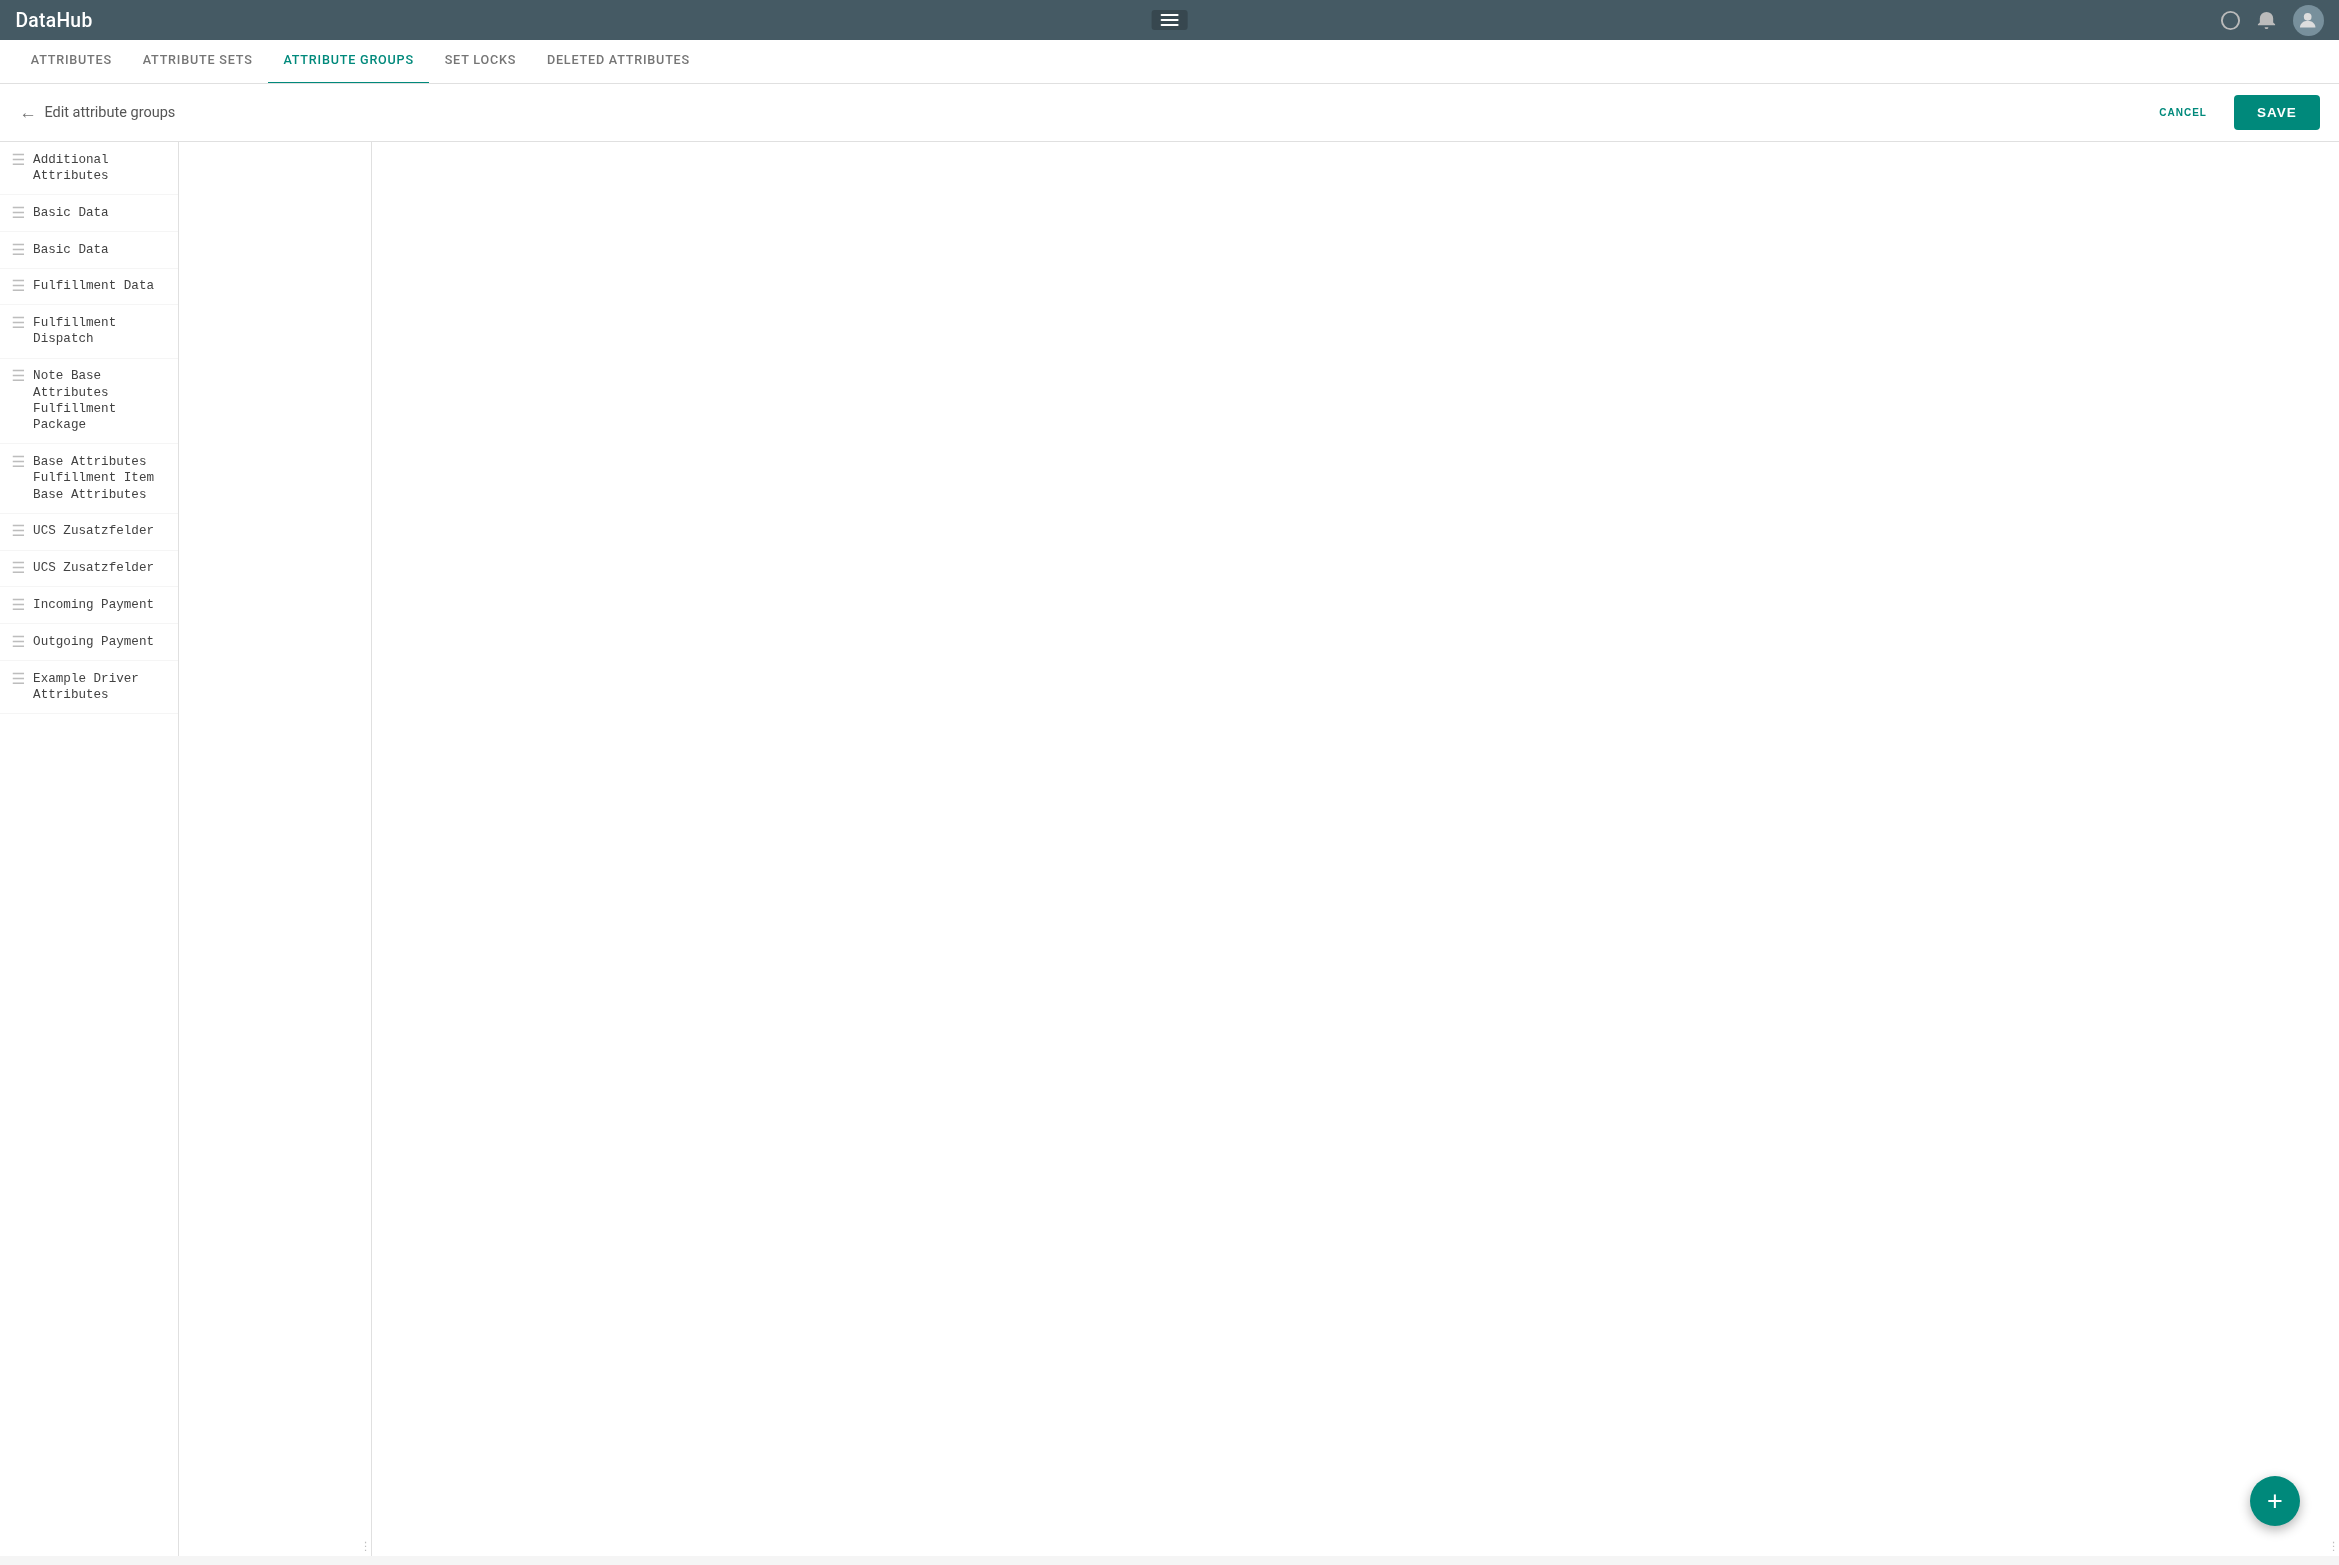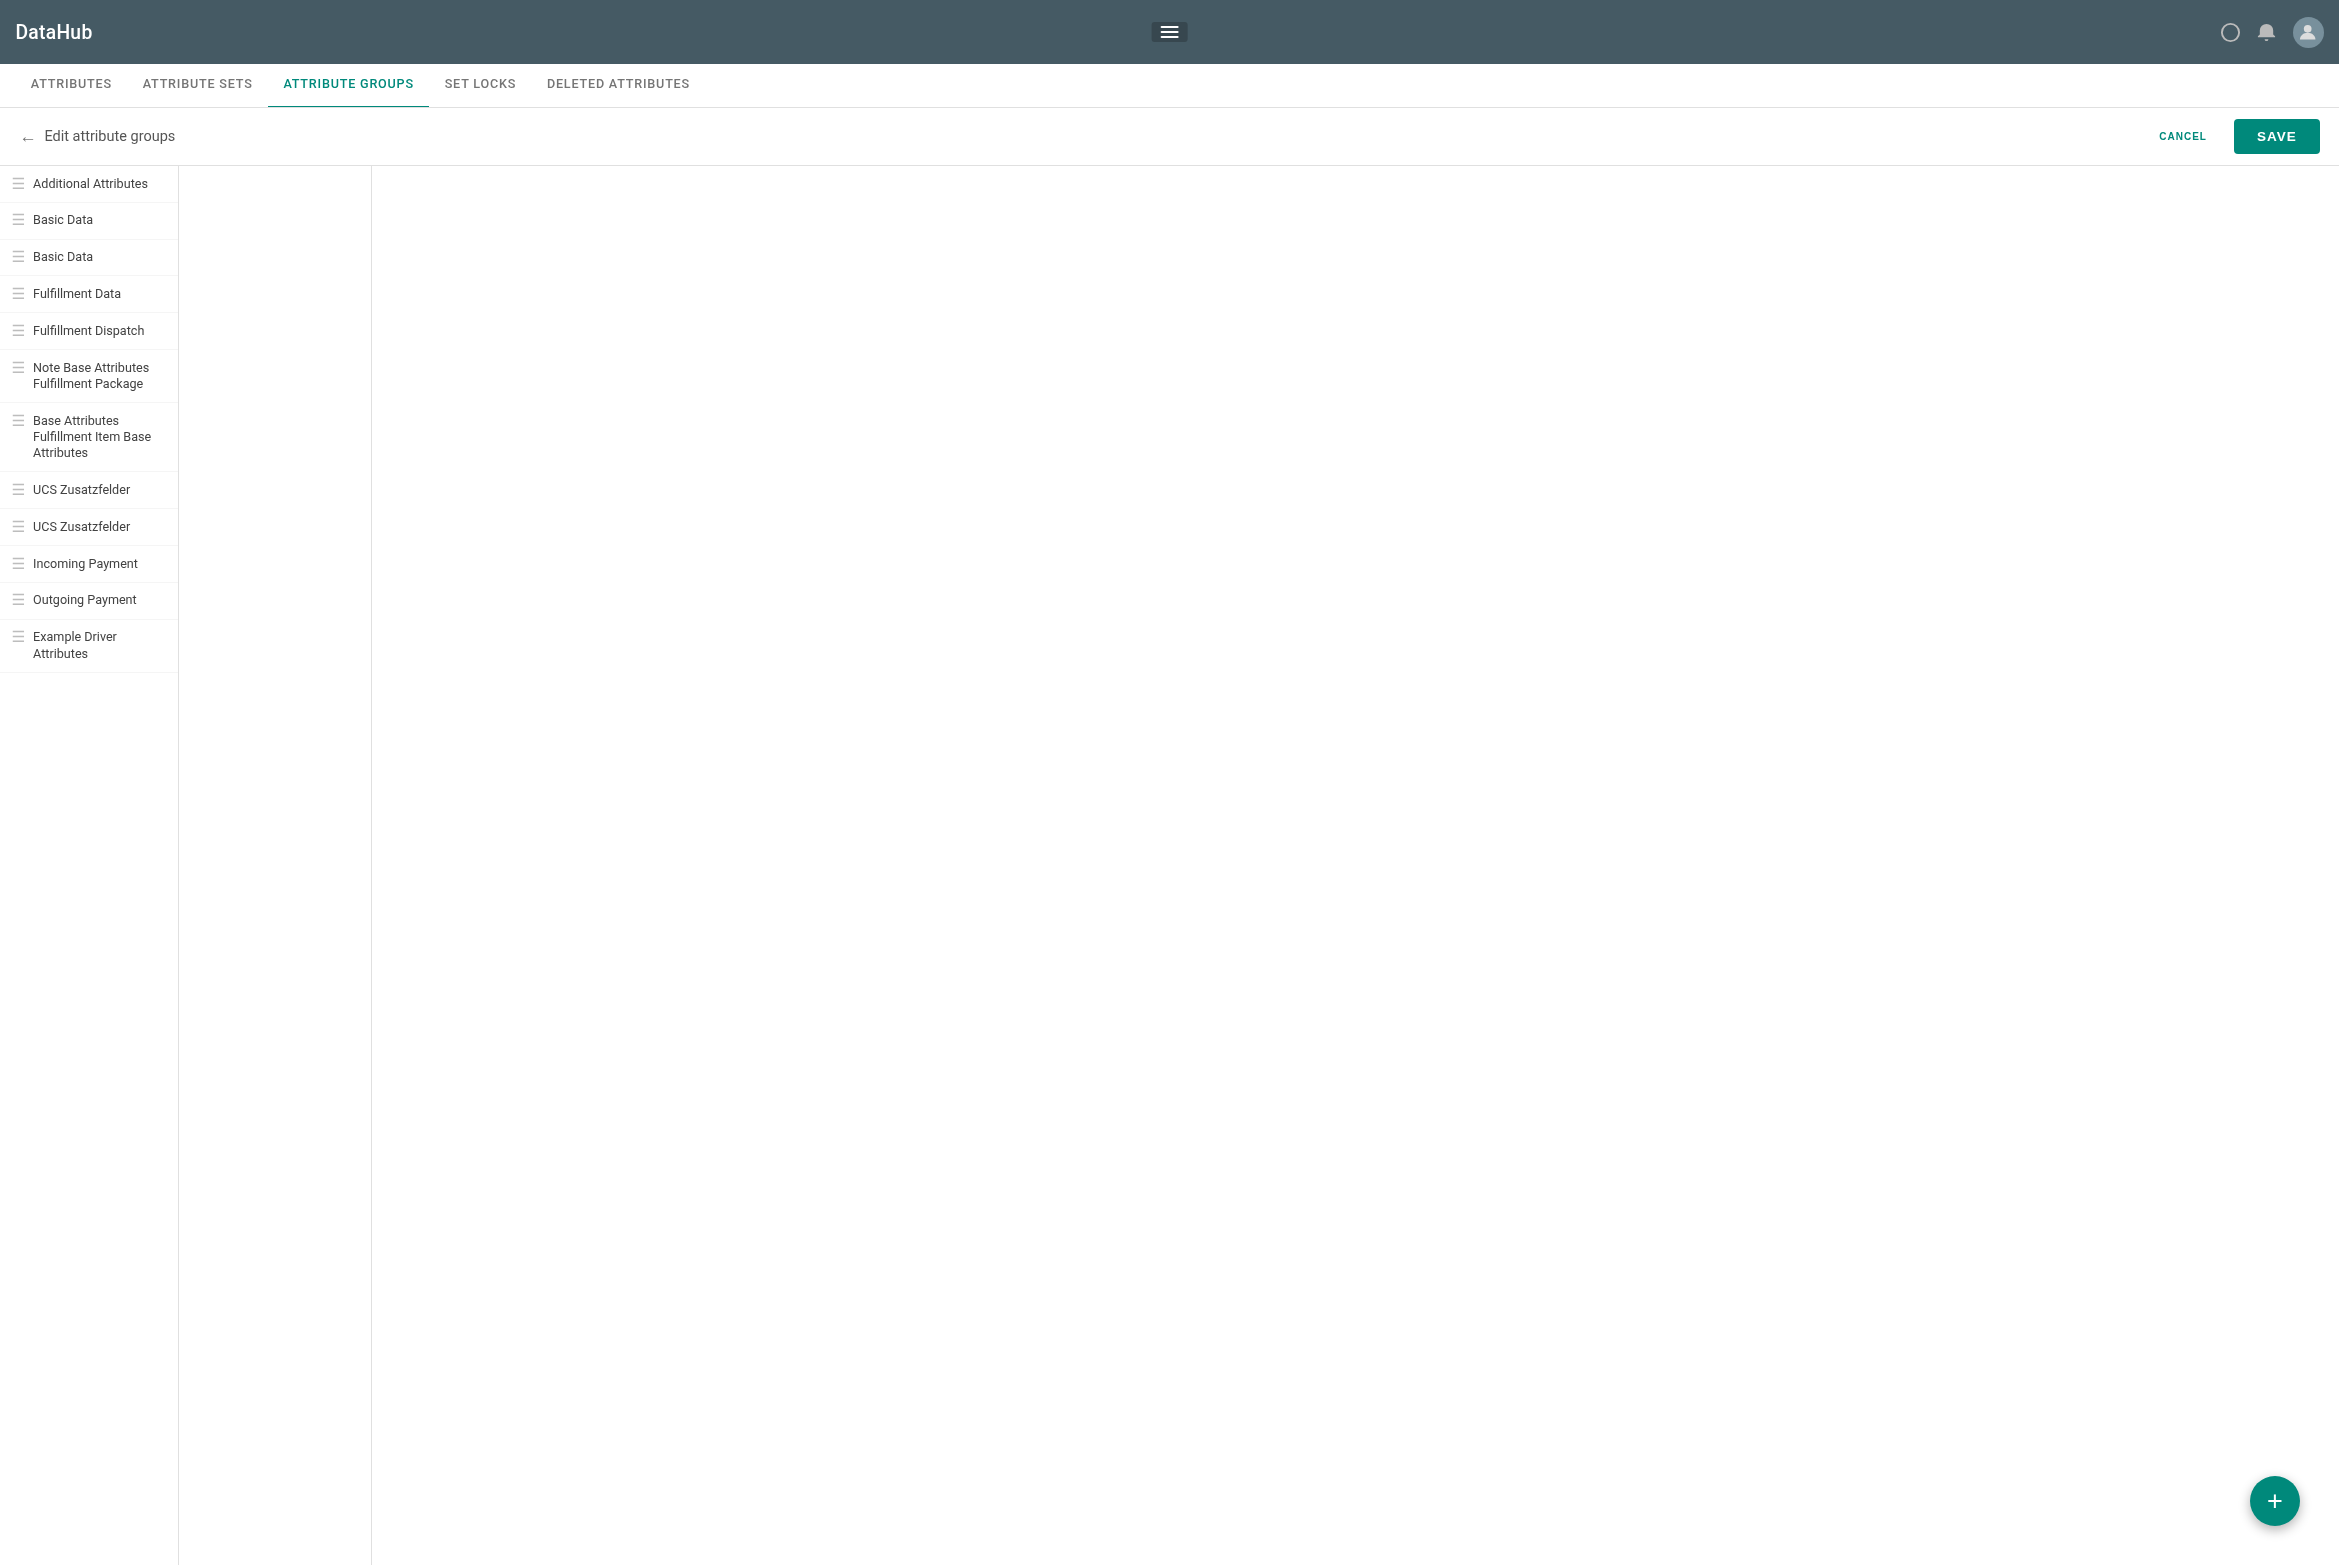--- a/index.html
+++ b/index.html
@@ -1,21 +1,21 @@
 <!DOCTYPE html>
 <html><head>
   <meta charset="utf-8">
   <style>
     * { box-sizing: border-box; margin: 0; padding: 0; }
     body { font-family: 'Roboto', Arial, sans-serif; background: #f5f5f5; color: #333; font-size: 13.5px; }
 
     
     .top-header {
       background: #455a64;
-      height: 64px;
+      height: 40px;
       display: flex;
       align-items: center;
       justify-content: space-between;
       padding: 0 15.4px;
       position: relative;
     }
     .top-header .logo {
       color: #fff;
       font-size: 19.3px;
       font-weight: 500;
@@ -174,20 +174,21 @@
     .drag-icon {
       color: #bdbdbd;
       font-size: 15.4px;
       flex-shrink: 0;
       margin-top: 1px;
       line-height: 1;
     }
     .sidebar-item-label {
       flex: 1;
       line-height: 1.3;
+      font-family: Liberation Mono, monospace;
     }
 
     
     .center-panel {
       width: 193px;
       background: #fff;
       border-right: 1px solid #e0e0e0;
       flex-shrink: 0;
       position: relative;
     }

